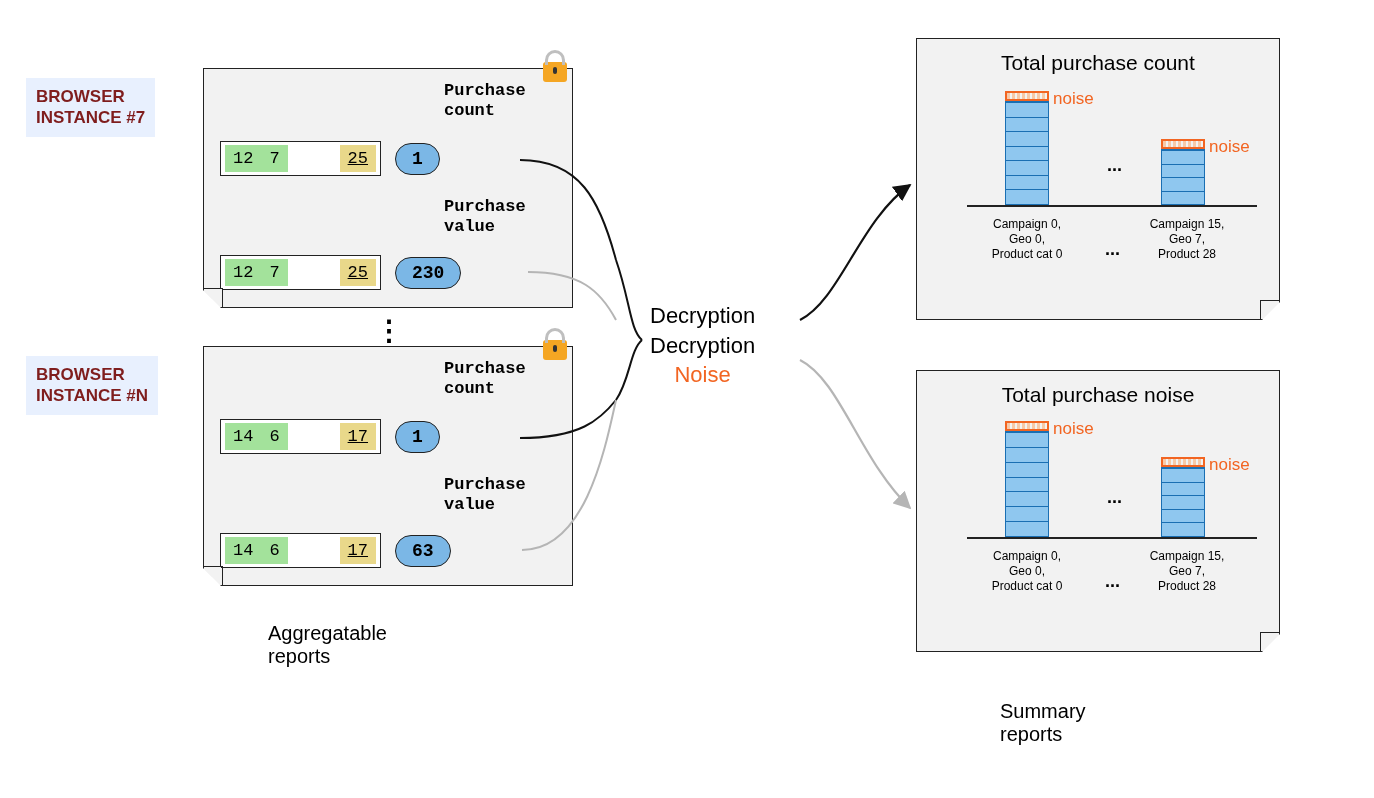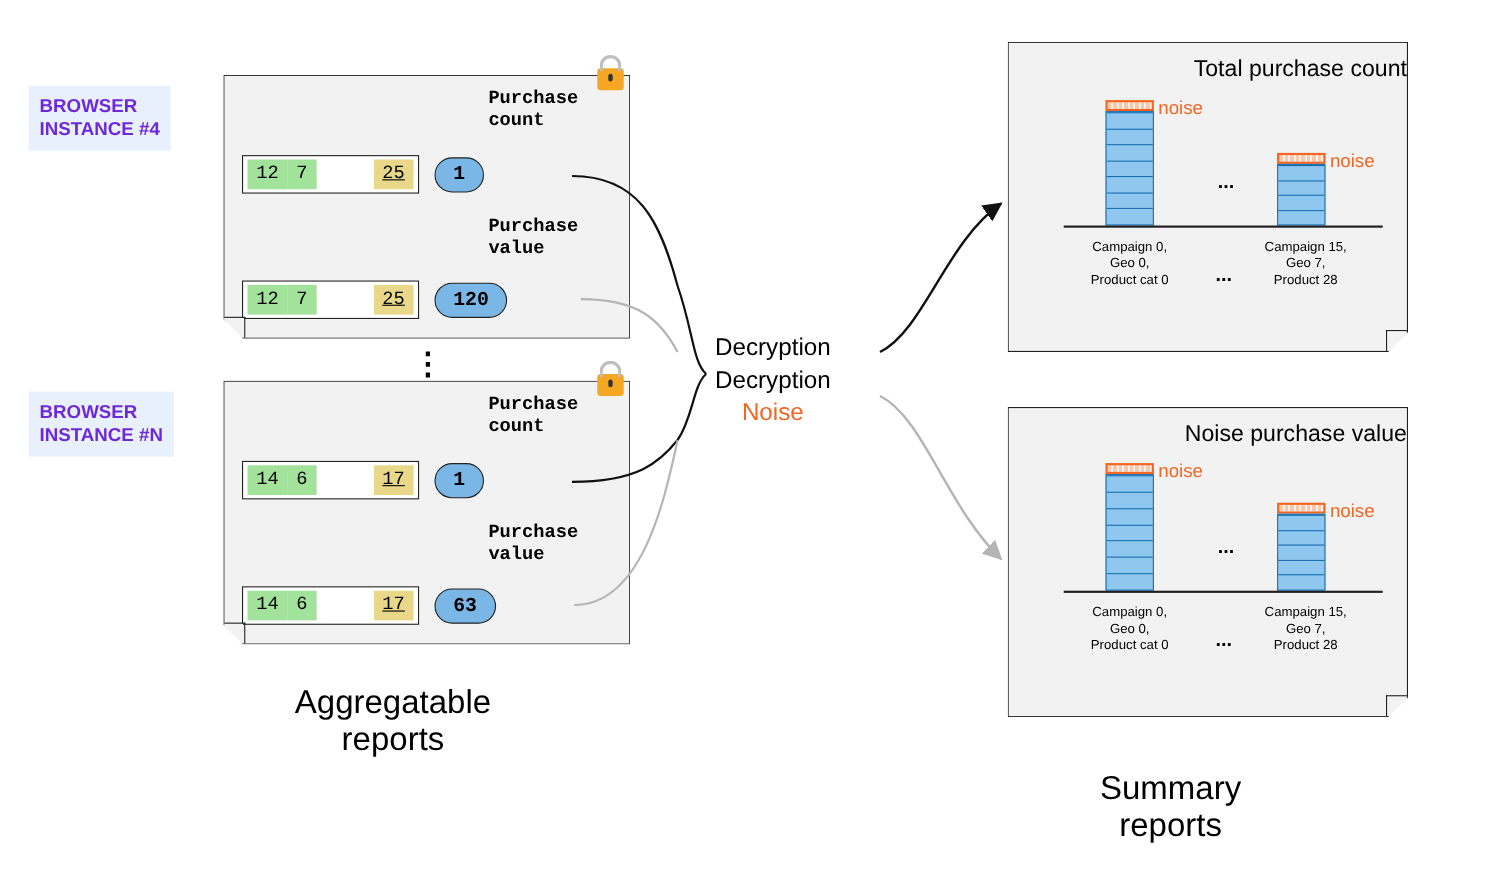--- a/index.html
+++ b/index.html
@@ -8,21 +8,21 @@
     font-family: Arial, Helvetica, sans-serif;
     background: #fff;
     width: 1374px;
     height: 798px;
     position: relative;
     overflow: hidden;
   }
   .abs { position: absolute; }
   .browser-label {
     background: #e8f0fe;
-    color: #6d28d9;
+    color: #7f1d1d;
     font-weight: 700;
     font-size: 17px;
     padding: 8px 10px;
     line-height: 1.25;
   }
   .report-card {
     background: #f2f2f2;
     border: 1.5px solid #222;
     position: absolute;
     width: 370px;
@@ -100,22 +100,22 @@
   }
   .lock::after {
     content: "";
     position: absolute;
     width: 4px; height: 7px;
     background: #333;
     border-radius: 2px;
     top: 5px; left: 10px;
   }
   .big-caption {
-    font-size: 30px;
-    text-align: center;
+    font-size: 20px;
+    text-align: left;
   }
   .center-text {
     font-size: 22px;
     text-align: center;
     line-height: 1.35;
   }
   .noise-word { color: #f26522; }
   .summary-card {
     background: #f2f2f2;
     border: 1.5px solid #222;
@@ -128,21 +128,21 @@
     content: "";
     position: absolute;
     right: 0; bottom: 0;
     width: 18px; height: 18px;
     background: linear-gradient(-45deg, transparent 0 50%, #f2f2f2 50%);
     border-top: 1.5px solid #222;
     border-left: 1.5px solid #222;
   }
   .summary-title {
     font-size: 21px;
-    text-align: right;
+    text-align: center;
     width: 100%;
     position: absolute;
     top: 12px;
   }
   .bar-stack {
     position: absolute;
     width: 44px;
     border: 1.5px solid #1a6fb3;
     background: #8fc7ef;
     display: flex;
@@ -184,21 +184,21 @@
     top: 0; left: 0;
     width: 1374px; height: 798px;
     pointer-events: none;
   }
 </style>
 </head>
 <body>
 
 <div class="abs browser-label" style="left:26px; top:78px;">
   <span>BROWSER</span><br>
-  <span>INSTANCE #4</span>
+  <span>INSTANCE #7</span>
 </div>
 <div class="abs browser-label" style="left:26px; top:356px;">
   <span>BROWSER</span><br>
   <span>INSTANCE #N</span>
 </div>
 
 <div class="report-card" style="left:203px; top:68px;">
   <div class="abs metric-label" style="left:240px; top:12px;">
     <span>Purchase</span><br>
     <span>count</span>
@@ -216,21 +216,21 @@
     <span>Purchase</span><br>
     <span>value</span>
   </div>
   <div class="row" style="left:16px; top:186px;">
     <div class="key-bar">
       <span class="seg green">12</span>
       <span class="seg green">7</span>
       <span class="seg blank"></span>
       <span class="seg yellow">25</span>
     </div>
-    <div class="pill">120</div>
+    <div class="pill">230</div>
   </div>
 </div>
 <div class="lock" style="left:543px; top:62px;"></div>
 
 <div class="abs vdots" style="left:375px; top:324px;">⋮</div>
 
 <div class="report-card" style="left:203px; top:346px;">
   <div class="abs metric-label" style="left:240px; top:12px;">
     <span>Purchase</span><br>
     <span>count</span>
@@ -301,21 +301,21 @@
   </div>
   <div class="hdots" style="left:188px; top:200px;">...</div>
   <div class="cat-label" style="left:210px; top:178px;">
     <span>Campaign 15,</span><br>
     <span>Geo 7,</span><br>
     <span>Product 28</span>
   </div>
 </div>
 
 <div class="summary-card" style="left:916px; top:370px;">
-  <div class="summary-title">Noise purchase value</div>
+  <div class="summary-title">Total purchase noise</div>
   <div class="noise-cap" style="left:88px; top:50px;"></div>
   <div class="noise-label" style="left:136px; top:48px;">noise</div>
   <div class="bar-stack" style="left:88px; top:60px; height:106px;">
     <div class="slice"></div>
       <div class="slice"></div>
       <div class="slice"></div>
       <div class="slice"></div>
       <div class="slice"></div>
       <div class="slice"></div>
       <div class="slice"></div>

